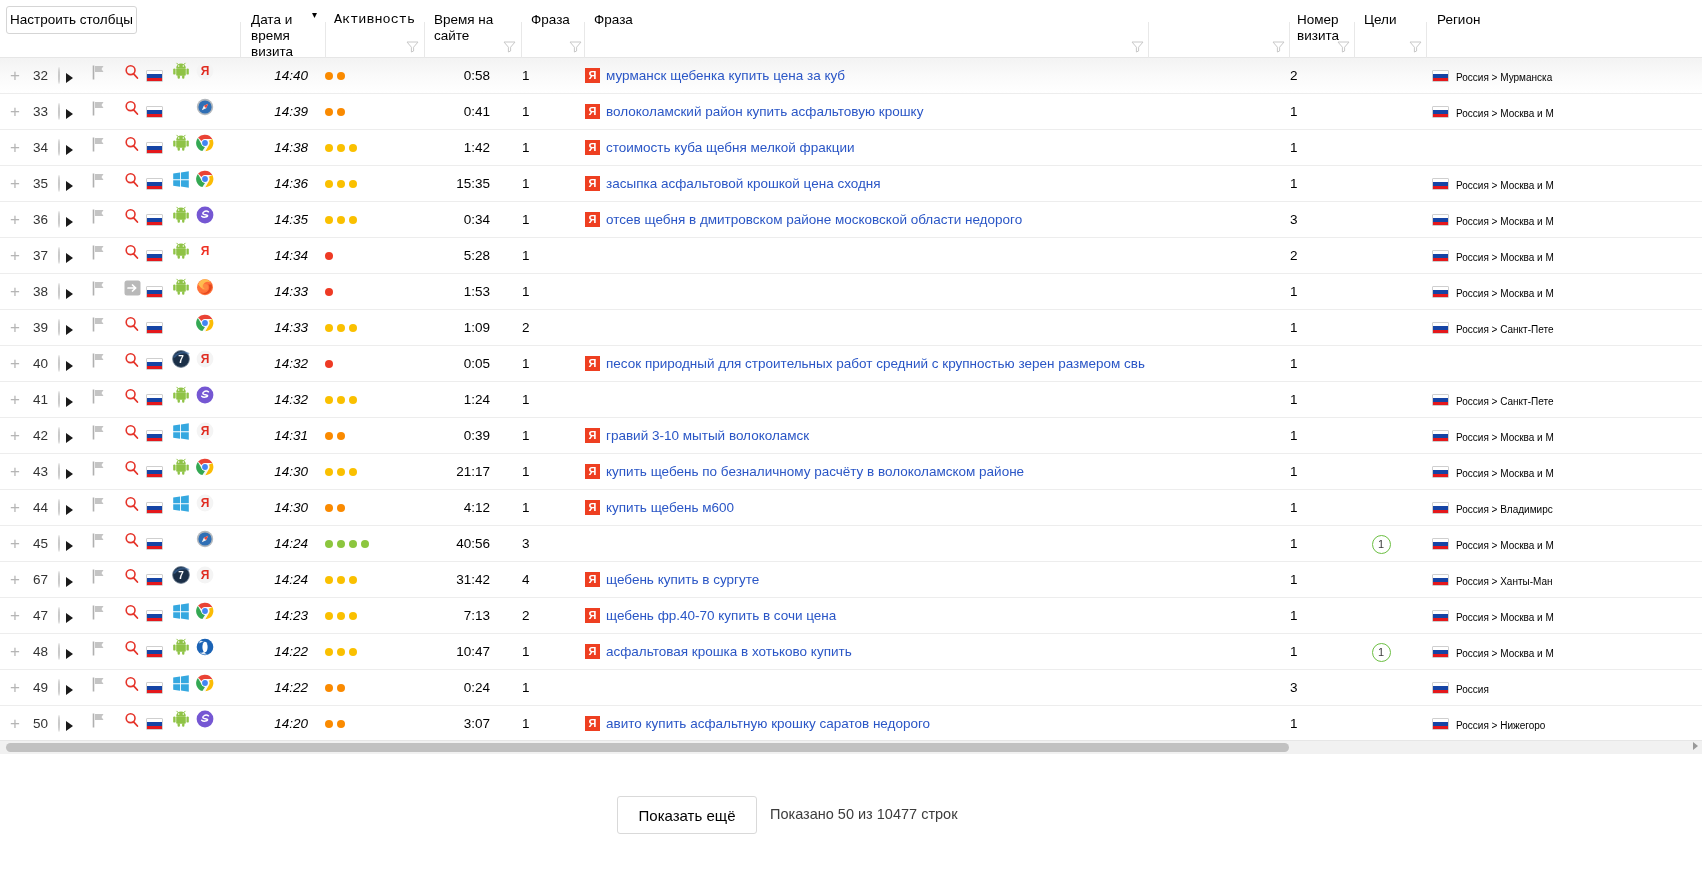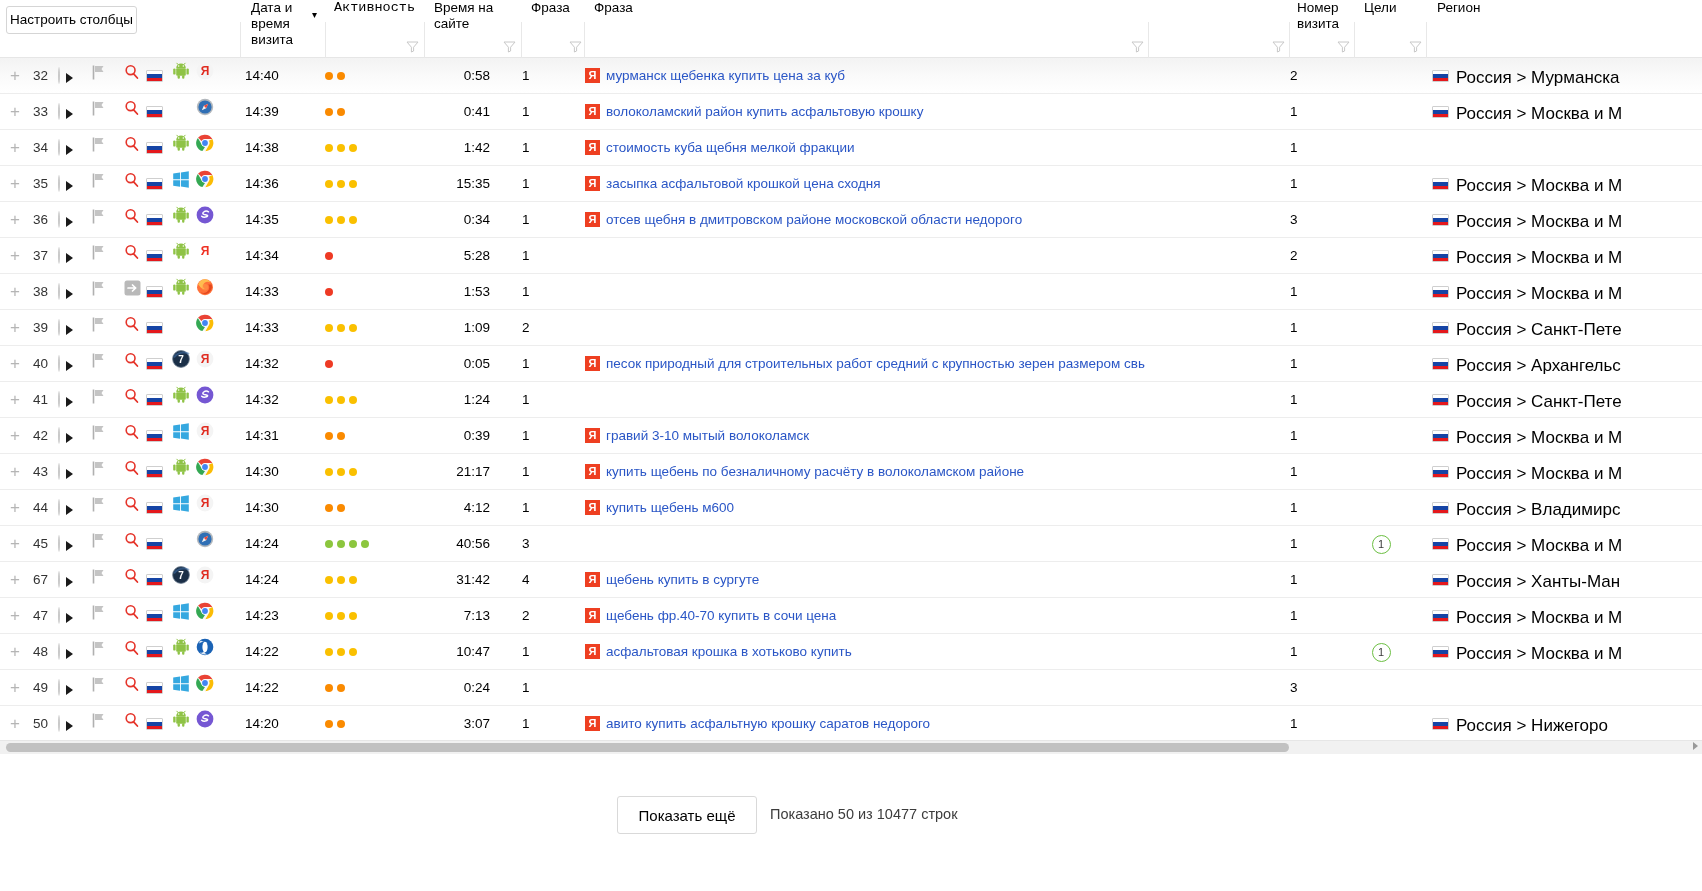--- a/index.html
+++ b/index.html
@@ -14,21 +14,21 @@
 
   
   .thead {
     position: relative;
     height: 58px;
     background: #fff;
     border-bottom: 1px solid #e6e6e6;
   }
   .hcell {
     position: absolute;
-    top: 0;
+    top: 12px;
     height: 58px;
     font-size: 13.5px;
     color: #000;
     line-height: 16px;
     padding-top: 0;
   }
   .hcell .htxt { display:block; font-weight: 400; color:#000; }
   .hsep {
     position: absolute;
     top: 22px;
@@ -78,21 +78,21 @@
   .row.first { background: linear-gradient(to bottom, #f3f3f3 0%, #fbfbfb 60%, #fff 100%); }
   .cell { position: absolute; top: 0; height: 36px; line-height: 36px; font-size: 13.5px; color: #000; }
   .c-num  { left: 22px;  width: 26px; text-align: right; color:#333; }
   .c-plus { left: 8px;   width: 14px; text-align:center; color:#b5b5b5; font-size: 17px; line-height: 35px; cursor:pointer; }
   .c-play { left: 58px;  width: 24px; }
   .c-flag { left: 92px;  width: 16px; }
   .c-src  { left: 124px; width: 20px; }
   .c-geo  { left: 146px; width: 20px; }
   .c-os   { left: 172px; width: 20px; }
   .c-brw  { left: 196px; width: 20px; }
-  .c-time { left: 232px; width: 60px; text-align: center; }
+  .c-time { left: 248px; width: 60px; text-align: right; font-style: italic; }
   .c-act  { left: 325px; width: 80px; }
   .c-tos  { left: 410px; width: 80px; text-align: right; }
   .c-views{ left: 522px; width: 40px; text-align: left; }
   .c-phrase { left: 585px; width: 560px; white-space: nowrap; overflow: hidden; }
   .c-ref  { left: 1155px; width: 120px; }
   .c-visnum { left: 1290px; width: 44px; text-align: left; }
   .c-goals { left: 1355px; width: 52px; text-align:center; }
   .c-region { left: 1432px; width: 270px; white-space: nowrap; overflow: hidden; }
 
   
@@ -152,21 +152,21 @@
 
   
   .goal-badge {
     display:inline-block;
     width:19px; height:19px; line-height:17px;
     border:1px solid #6cbf43; border-radius:50%;
     color:#3b3b3b; font-size:11px; text-align:center;
     margin-top: 8px;
   }
 
-  .region-txt { vertical-align: middle; margin-left:7px; color:#000; font-size:17px; }
+  .region-txt { vertical-align: middle; margin-left:7px; color:#000; font-size:10px; }
 
   
   .hscroll-track {
     position:absolute; left:0; top:740px;
     width:1702px; height:14px;
     background:#f1f1f1;
     border-top:1px solid #e6e6e6;
   }
   .hscroll-thumb {
     position:absolute; left:6px; top:743px;
@@ -658,21 +658,20 @@
           <span class="dots">
             <span class="dot" style="background:#ee3a24"></span>
           </span>
         </span>
         <span class="cell c-tos">0:05</span>
         <span class="cell c-views">1</span>
         <span class="cell c-phrase"><span class="ya-badge">Я</span><span class="phrase-link">песок природный для строительных работ средний с крупностью зерен размером свыше 5 мм ...</span></span>
         <span class="cell c-ref"></span>
         <span class="cell c-visnum">1</span>
         <span class="cell c-goals"></span>
-        <span class="cell c-region"><span class="ru-flag"></span><span class="region-txt">Россия &gt; Архангельс</span></span>
       </div>
       <div class="row">
         <span class="cell c-plus">+</span>
         <span class="cell c-num">41</span>
         <span class="cell c-play"><span class="play-circle"></span></span>
         <span class="cell c-flag"><span class="flag-ico"><svg width="14" height="15" viewBox="0 0 14 15">
               <line x1="1.5" y1="0.5" x2="1.5" y2="14.5" stroke="#b0b0b0" stroke-width="1.6"></line>
               <path d="M3 1h8.5l-2 3 2 3H3z" fill="#c4c4c4"></path>
             </svg></span></span>
         <span class="cell c-src"><span class="mag"><svg width="16" height="16" viewBox="0 0 16 16">
@@ -1034,20 +1033,21 @@
             <span class="dot" style="background:#fa8a00"></span>
             <span class="dot" style="background:#fa8a00"></span>
           </span>
         </span>
         <span class="cell c-tos">0:24</span>
         <span class="cell c-views">1</span>
         <span class="cell c-phrase"></span>
         <span class="cell c-ref"></span>
         <span class="cell c-visnum">3</span>
         <span class="cell c-goals"></span>
+        <span class="cell c-region"><span class="ru-flag"></span><span class="region-txt">Россия</span></span>
       </div>
       <div class="row">
         <span class="cell c-plus">+</span>
         <span class="cell c-num">50</span>
         <span class="cell c-play"><span class="play-circle"></span></span>
         <span class="cell c-flag"><span class="flag-ico"><svg width="14" height="15" viewBox="0 0 14 15">
               <line x1="1.5" y1="0.5" x2="1.5" y2="14.5" stroke="#b0b0b0" stroke-width="1.6"></line>
               <path d="M3 1h8.5l-2 3 2 3H3z" fill="#c4c4c4"></path>
             </svg></span></span>
         <span class="cell c-src"><span class="mag"><svg width="16" height="16" viewBox="0 0 16 16">

